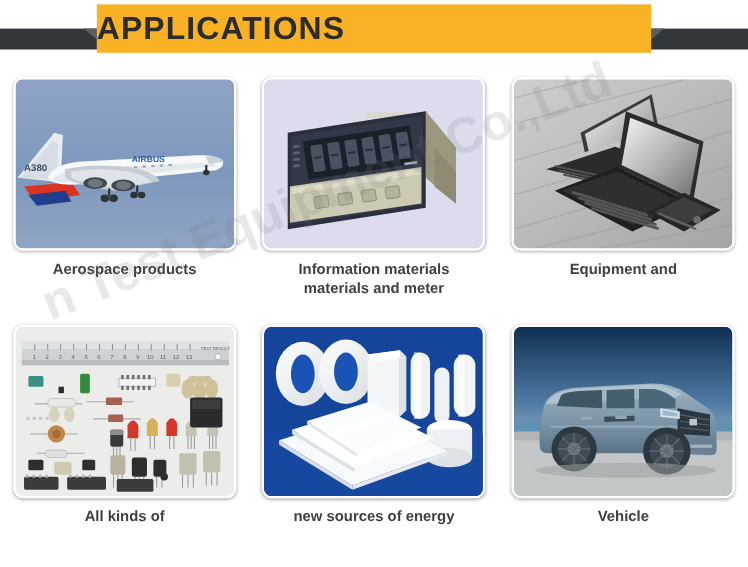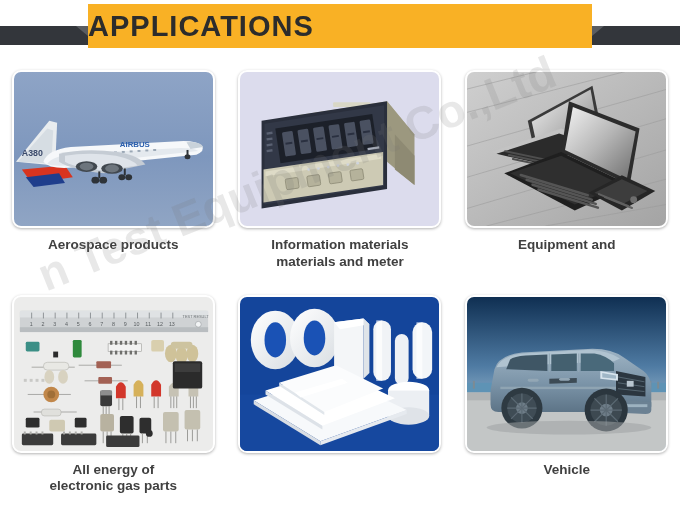--- a/index.html
+++ b/index.html
@@ -495,22 +495,21 @@
           <rect x="62" y="138" width="2" height="3"></rect>
             <rect x="68" y="138" width="2" height="3"></rect>
         </g>
         <rect x="12" y="124" width="14" height="10" rx="1.5" fill="#2e2e2e"></rect>
         <rect x="36" y="126" width="16" height="12" rx="2" fill="#cfc9b2"></rect>
         <rect x="62" y="124" width="12" height="10" rx="1.5" fill="#2e2e2e"></rect>
         <circle cx="138" cy="140" r="3.5" fill="#2e2e2e"></circle>
       </svg>
     </div>
     <div class="caption">
-      <span>All energy of</span>
-      <span class="l2">electronic gas parts</span>
+      <span>All kinds of</span>
     </div>
   </div>
 
   <div class="cell">
     <div class="thumb">
       <svg viewBox="0 0 203 158" preserveAspectRatio="none">
         <defs>
           <linearGradient id="blue5" x1="0" y1="0" x2="0" y2="1">
             <stop offset="0%" stop-color="#1a52b5"></stop>
             <stop offset="60%" stop-color="#14459b"></stop>
@@ -552,20 +551,21 @@
         <path d="M82 148 L170 116 L170 120 L82 152 Z" fill="#e6eaef"></path>
         <path d="M26 96 L96 74 L158 104 L84 132 Z" fill="#ffffff"></path>
         <path d="M26 96 L84 132 L84 136 L26 100 Z" fill="#dde2e8"></path>
         <path d="M40 88 L98 70 L146 94 L86 118 Z" fill="#fbfcfd"></path>
         <path d="M40 88 L86 118 L86 121 L40 91 Z" fill="#e1e6eb"></path>
 
         <path d="M56 98 L104 84 L110 88 L62 103 Z" fill="#ffffff"></path>
       </svg>
     </div>
     <div class="caption">
+      <span class="l2">new sources of energy</span>
     </div>
   </div>
 
   <div class="cell">
     <div class="thumb">
       <svg viewBox="0 0 203 158" preserveAspectRatio="none">
         <defs>
           <linearGradient id="sky6" x1="0" y1="0" x2="0" y2="1">
             <stop offset="0%" stop-color="#0f2f52"></stop>
             <stop offset="45%" stop-color="#4f7ba3"></stop>

